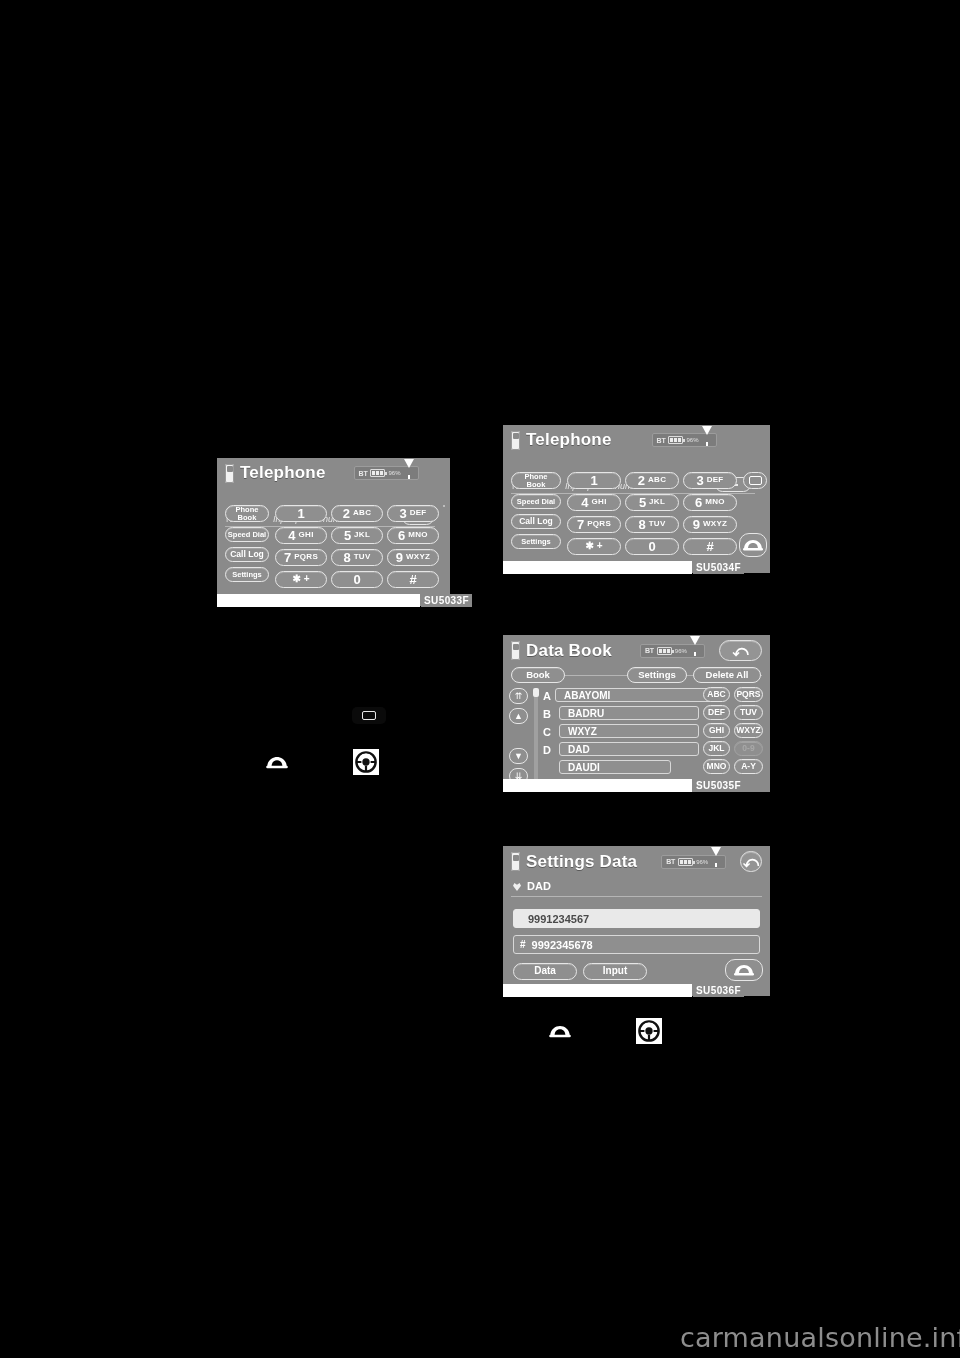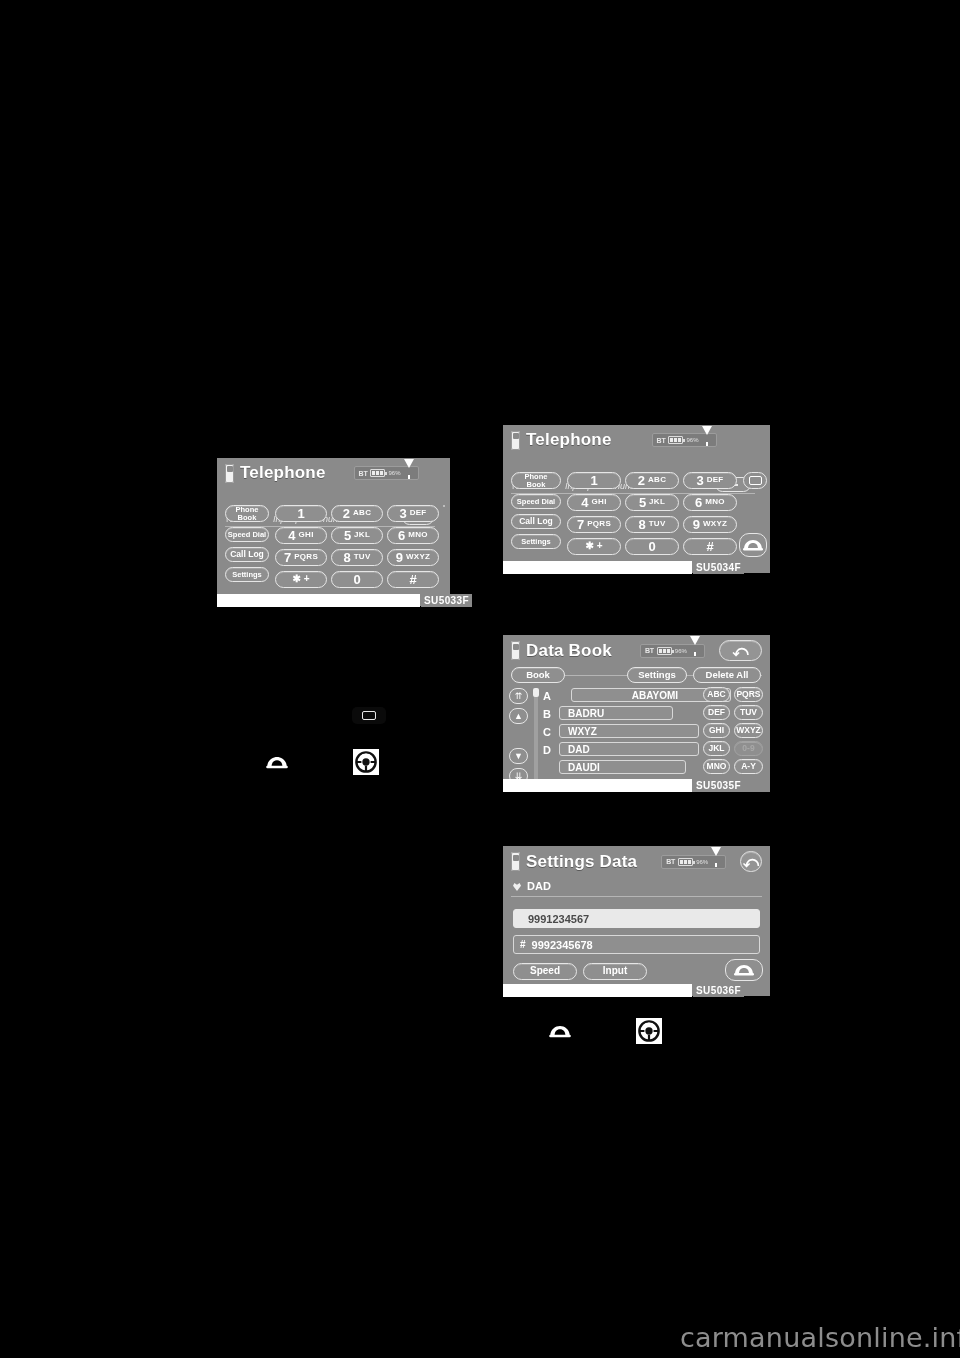--- a/index.html
+++ b/index.html
@@ -415,41 +415,41 @@
           <span>▼</span>
         </div>
       <div class="arr-btn" style="left:6px; top:133px;">
           <span>⇊</span>
         </div>
 
       <div class="scroll-track" style="left:31px; top:55px; height:92px;"></div>
       <div class="scroll-thumb" style="left:30px; top:53px;"></div>
 
       <span class="pb-letter" style="position:absolute; left:38px; top:55px;">A</span>
-      <div class="pb-entry" style="position:absolute; left:68px; top:53px; width:160px;justify-content:center;">
+      <div class="pb-entry" style="position:absolute; left:52px; top:53px; width:160px;">
         <span>ABAYOMI</span>
       </div>
 
       <span class="pb-letter" style="position:absolute; left:38px; top:73px;">B</span>
-      <div class="pb-entry" style="position:absolute; left:56px; top:71px; width:114px;text-align:right;">
+      <div class="pb-entry" style="position:absolute; left:56px; top:71px; width:140px;text-align:right;">
         <span>BADRU</span>
       </div>
 
       <span class="pb-letter" style="position:absolute; left:38px; top:91px;">C</span>
       <div class="pb-entry" style="position:absolute; left:56px; top:89px; width:140px;">
         <span>WXYZ</span>
       </div>
 
       <span class="pb-letter" style="position:absolute; left:38px; top:109px;">D</span>
       <div class="pb-entry" style="position:absolute; left:56px; top:107px; width:140px;">
         <span>DAD</span>
       </div>
 
       <span class="pb-letter" style="position:absolute; left:38px; top:127px;"></span>
-      <div class="pb-entry" style="position:absolute; left:56px; top:125px; width:127px;">
+      <div class="pb-entry" style="position:absolute; left:56px; top:125px; width:112px;">
         <span>DAUDI</span>
       </div>
 
       <div class="pill" style="position:absolute; left:200px; top:52px; width:27px; height:15px; font-size:8.5px;">
           <span>ABC</span>
         </div>
       <div class="pill" style="position:absolute; left:231px; top:52px; width:29px; height:15px; font-size:8.5px;">
           <span>PQRS</span>
         </div>
 
@@ -509,21 +509,21 @@
 
       <div class="cd-num active" style="left:10px; top:63px; width:247px; height:19px;">
         <span>9991234567</span>
       </div>
       <div class="cd-num plain" style="left:10px; top:89px; width:247px; height:19px;">
         <span class="cd-tag">#</span>
         <span>9992345678</span>
       </div>
 
       <div class="pill" style="position:absolute; left:10px; top:117px; width:64px; height:17px; font-size:10px;">
-        <span>Speed</span>
+        <span>Data</span>
       </div>
       <div class="pill" style="position:absolute; left:80px; top:117px; width:64px; height:17px; font-size:10px;">
         <span>Input</span>
       </div>
 
       <div class="call-btn" style="left:222px; top:113px; width:38px; height:22px;">
         <span class="handset">
           <svg width="20" height="12" viewBox="0 0 20 12">
               <path d="M1 10 C1 4, 6 1, 10 1 C14 1, 19 4, 19 10 L15 10 C15 6, 13 4, 10 4 C7 4, 5 6, 5 10 Z" fill="#ffffff"></path>
               <rect x="0" y="9" width="20" height="2.4" rx="1.2" fill="#ffffff"></rect>

